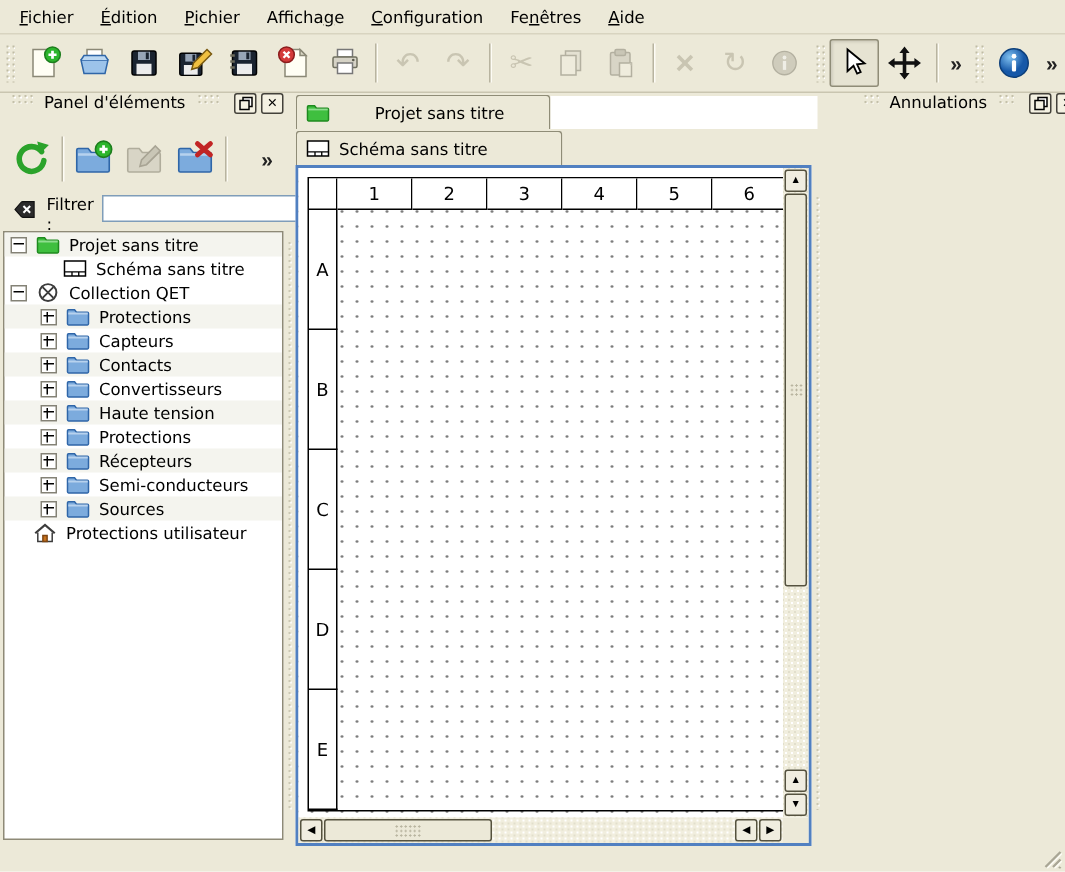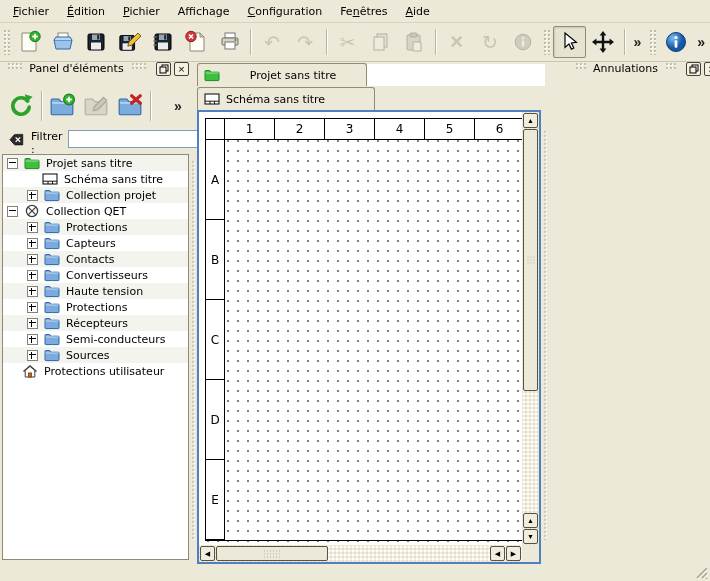--- a/index.html
+++ b/index.html
@@ -376,28 +376,20 @@
         <span class="tlabel">Projet sans titre</span>
       </div>
     <div class="trow">
         <span class="pad1"></span>
         <span class="exp-space"></span>
         <svg class="ticon">
           <use href="#schema-sm"></use>
         </svg>
         <span class="tlabel">Schéma sans titre</span>
       </div>
-    <div class="trow alt">
-        <span class="pad1"></span>
-        <span class="exp plus"></span>
-        <svg class="ticon">
-          <use href="#folder-blue"></use>
-        </svg>
-        <span class="tlabel">Collection projet</span>
-      </div>
     <div class="trow">
         <span class="pad0"></span>
         <span class="exp"></span>
         <svg class="ticon">
           <use href="#qet-logo"></use>
         </svg>
         <span class="tlabel">Collection QET</span>
       </div>
     <div class="trow alt">
         <span class="pad1"></span>

